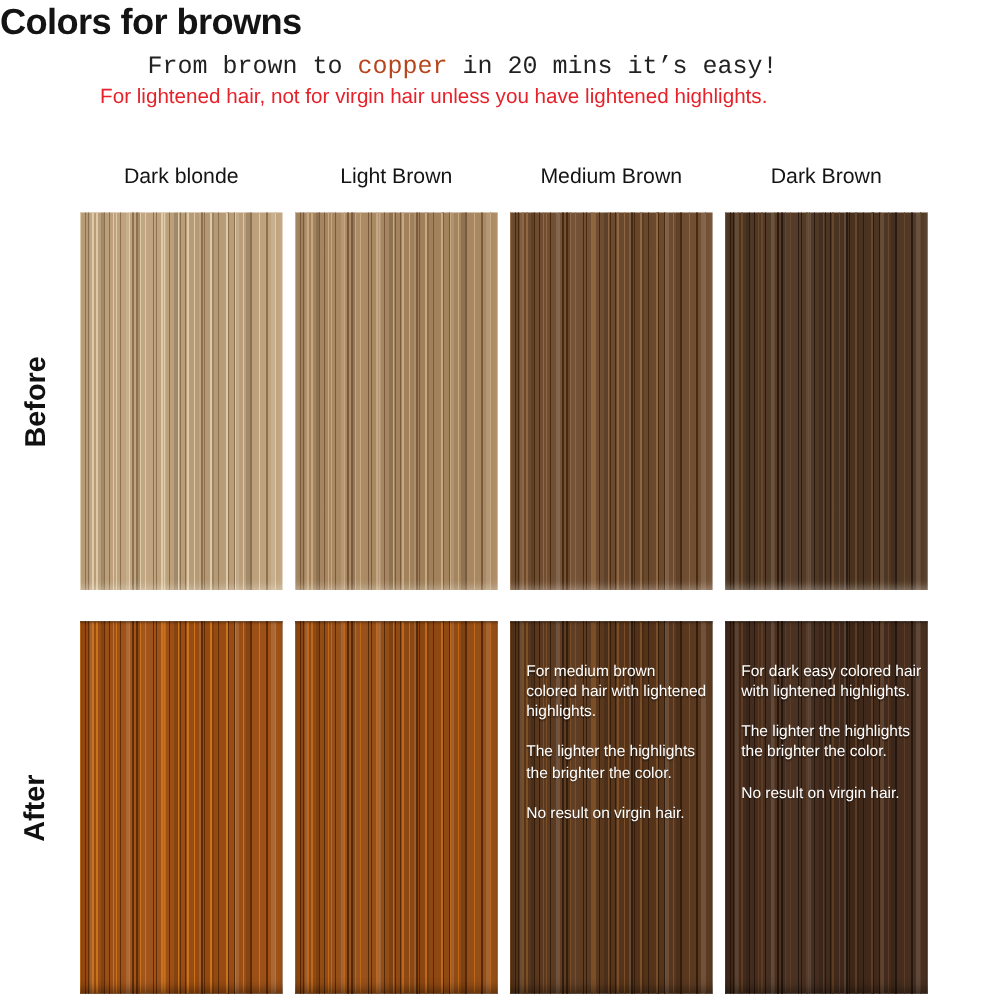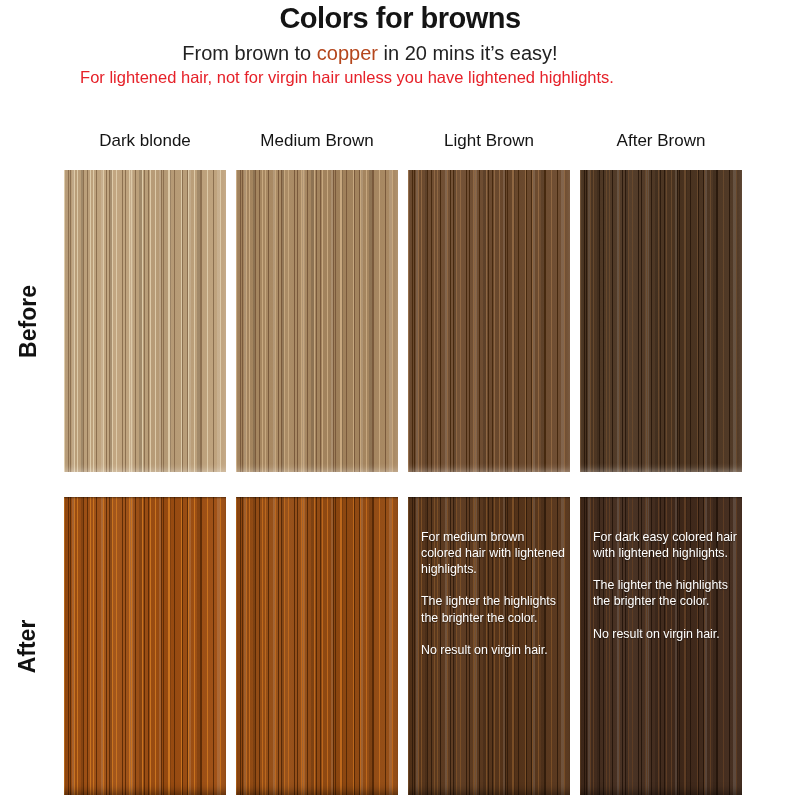--- a/index.html
+++ b/index.html
@@ -3,26 +3,26 @@
 <meta charset="utf-8">
 <style>
   html,body { margin:0; padding:0; background:#ffffff; }
   #canvas {
     position:relative; width:800px; height:800px; background:#ffffff;
     font-family:"Liberation Sans", sans-serif; overflow:hidden;
   }
 
   
   .title {
-    position:absolute; top:2px; left:0; width:800px; text-align:center;
+    position:absolute; top:2px; left:0; width:800px; 
     font-size:29px; font-weight:700; letter-spacing:-0.5px; color:#141414;
   }
   .subtitle {
     position:absolute; top:42px; left:0; width:740px; text-align:center;
-    font-size:20px; color:#222222;
+    font-size:20px; color:#222222;font-family:Liberation Mono, monospace;
   }
   .subtitle .hl { color:#b5461c; }
   .warning {
     position:absolute; top:68px; left:0; width:694px; text-align:center;
     font-size:16.5px; color:#e62129;
   }
 
   
   .cols {
     position:absolute; left:64px; width:678px;
@@ -90,23 +90,23 @@
 <body>
 
 <div id="canvas">
 
   <div class="title">Colors for browns</div>
   <div class="subtitle"><span>From brown to </span><span class="hl">copper</span><span> in 20 mins it’s easy!</span></div>
   <div class="warning">For lightened hair, not for virgin hair unless you have lightened highlights.</div>
 
   <div class="cols headers">
     <div>Dark blonde</div>
+    <div>Light Brown</div>
     <div>Medium Brown</div>
-    <div>Light Brown</div>
-    <div>After Brown</div>
+    <div>Dark Brown</div>
   </div>
 
   <div class="rowlabel before">
     <span>Before</span>
   </div>
   <div class="rowlabel after">
     <span>After</span>
   </div>
 
   <div class="cols row-before">

